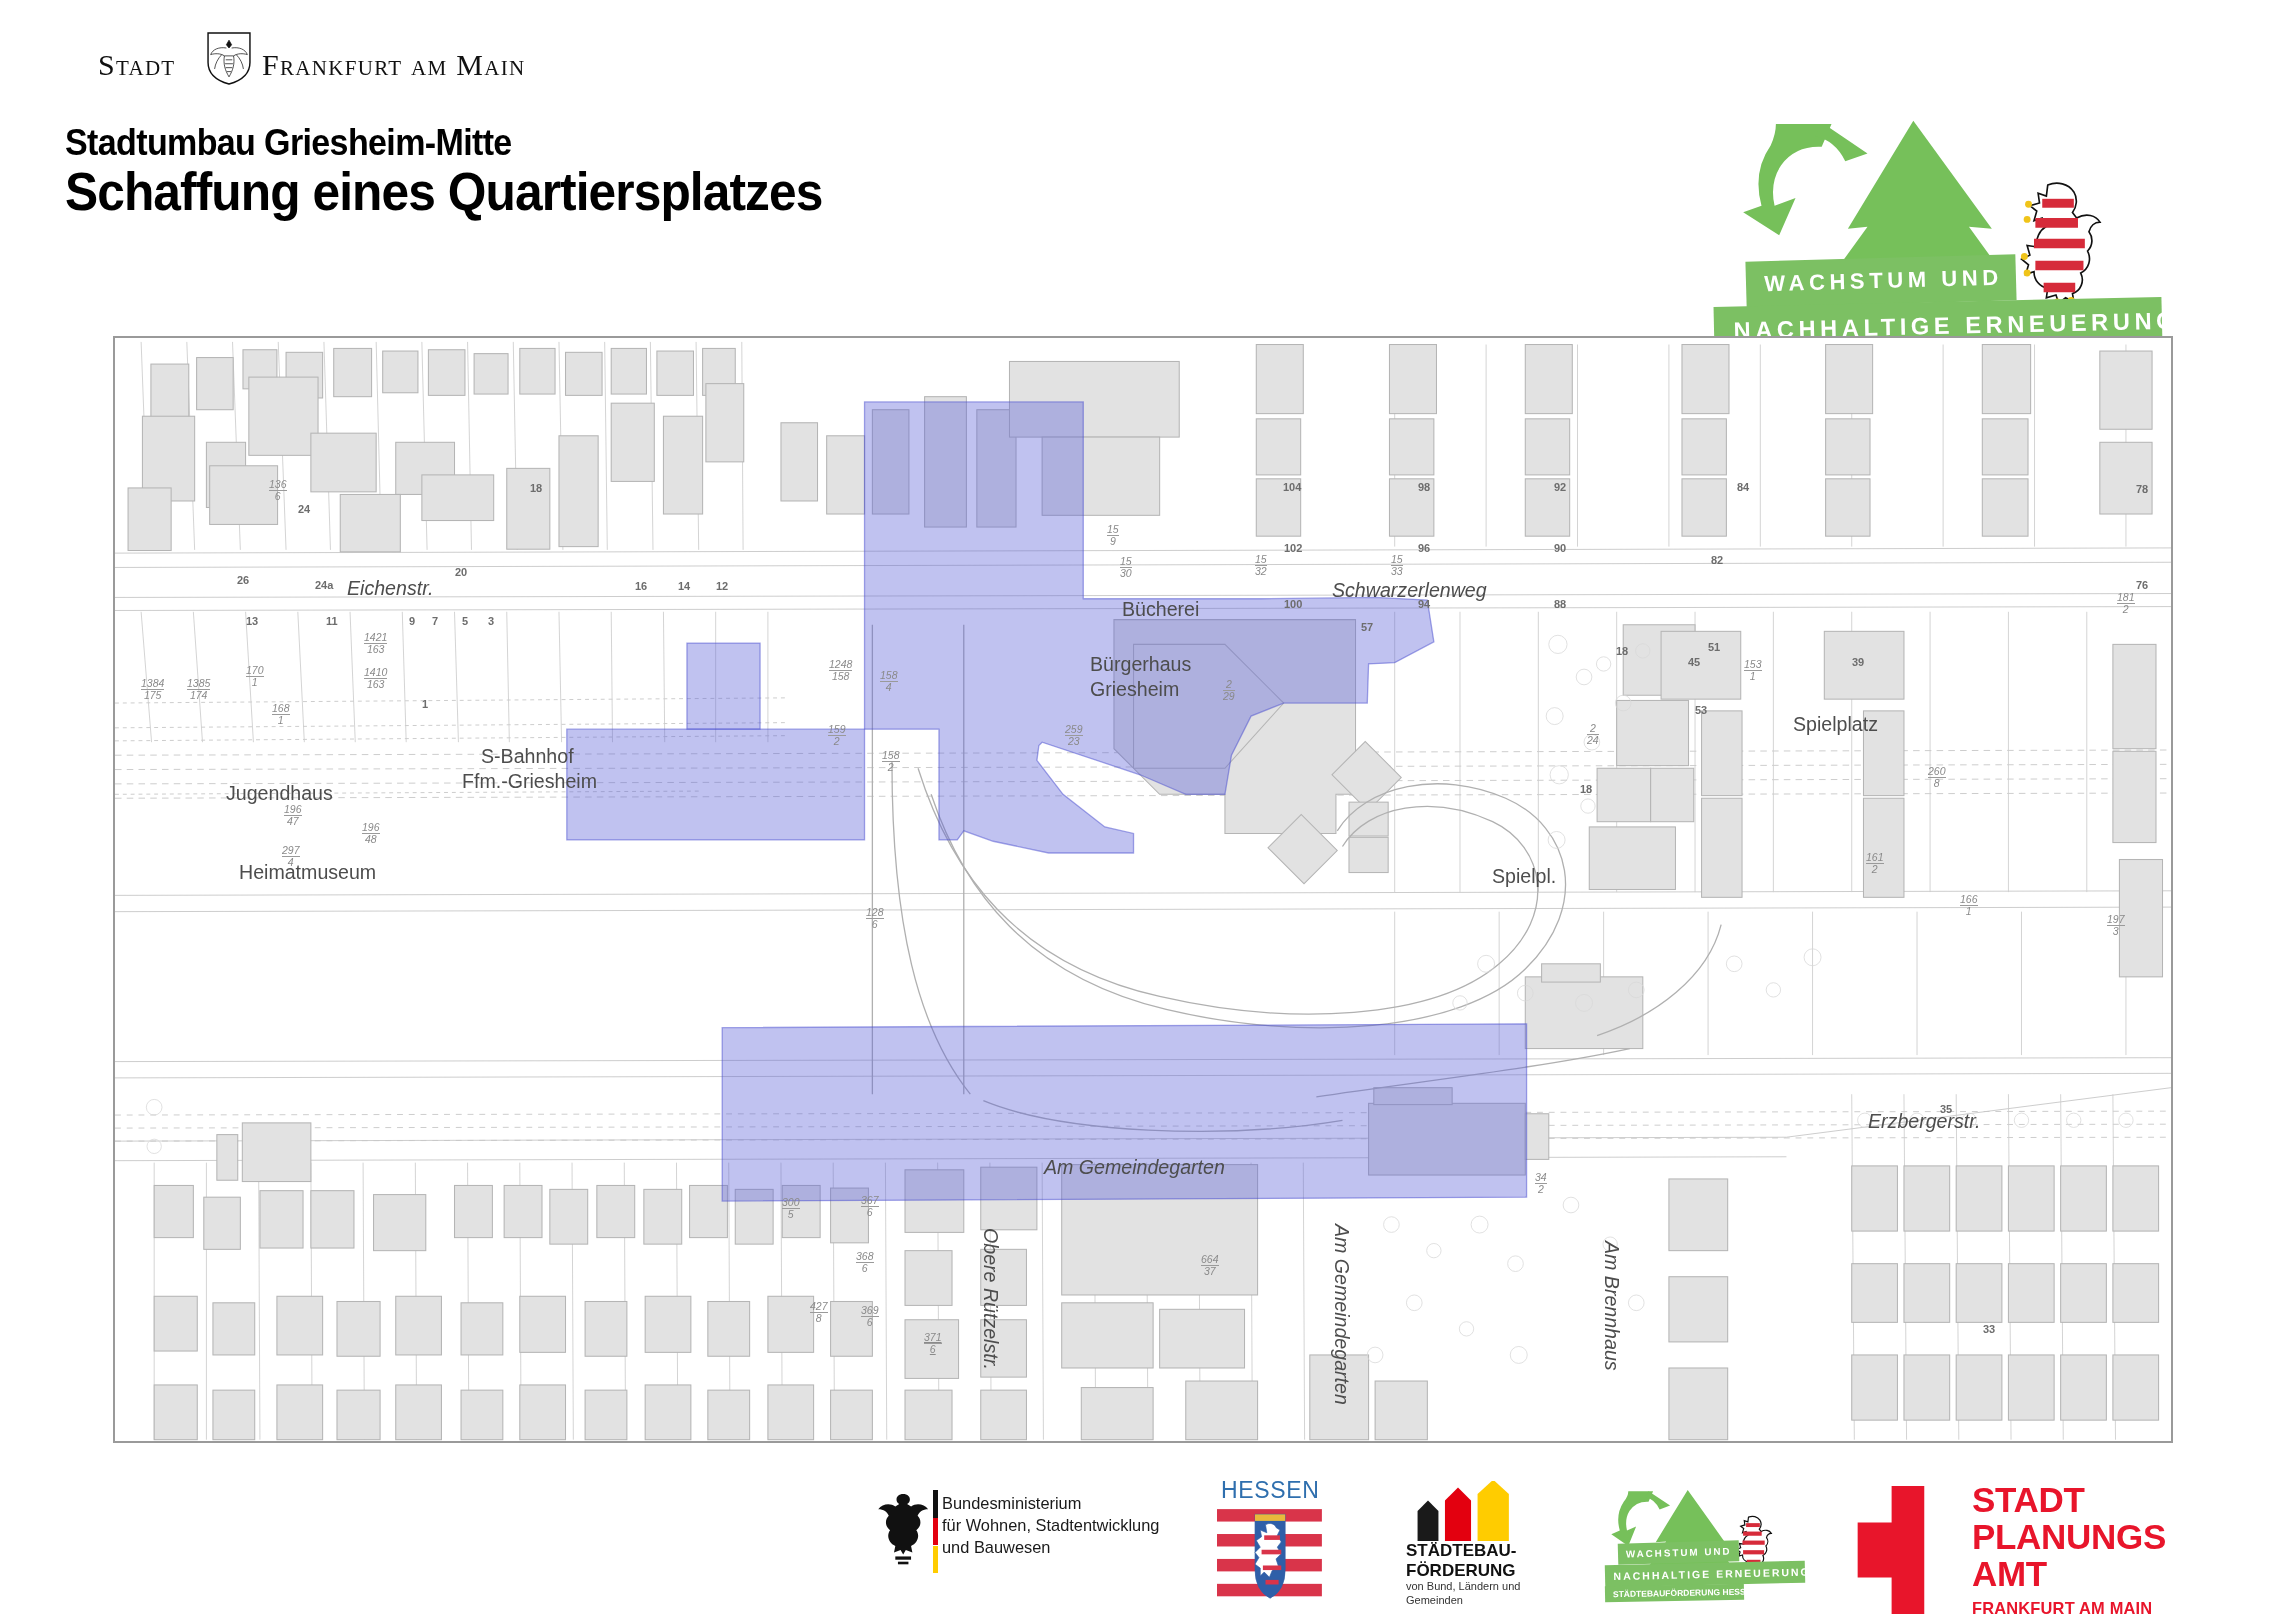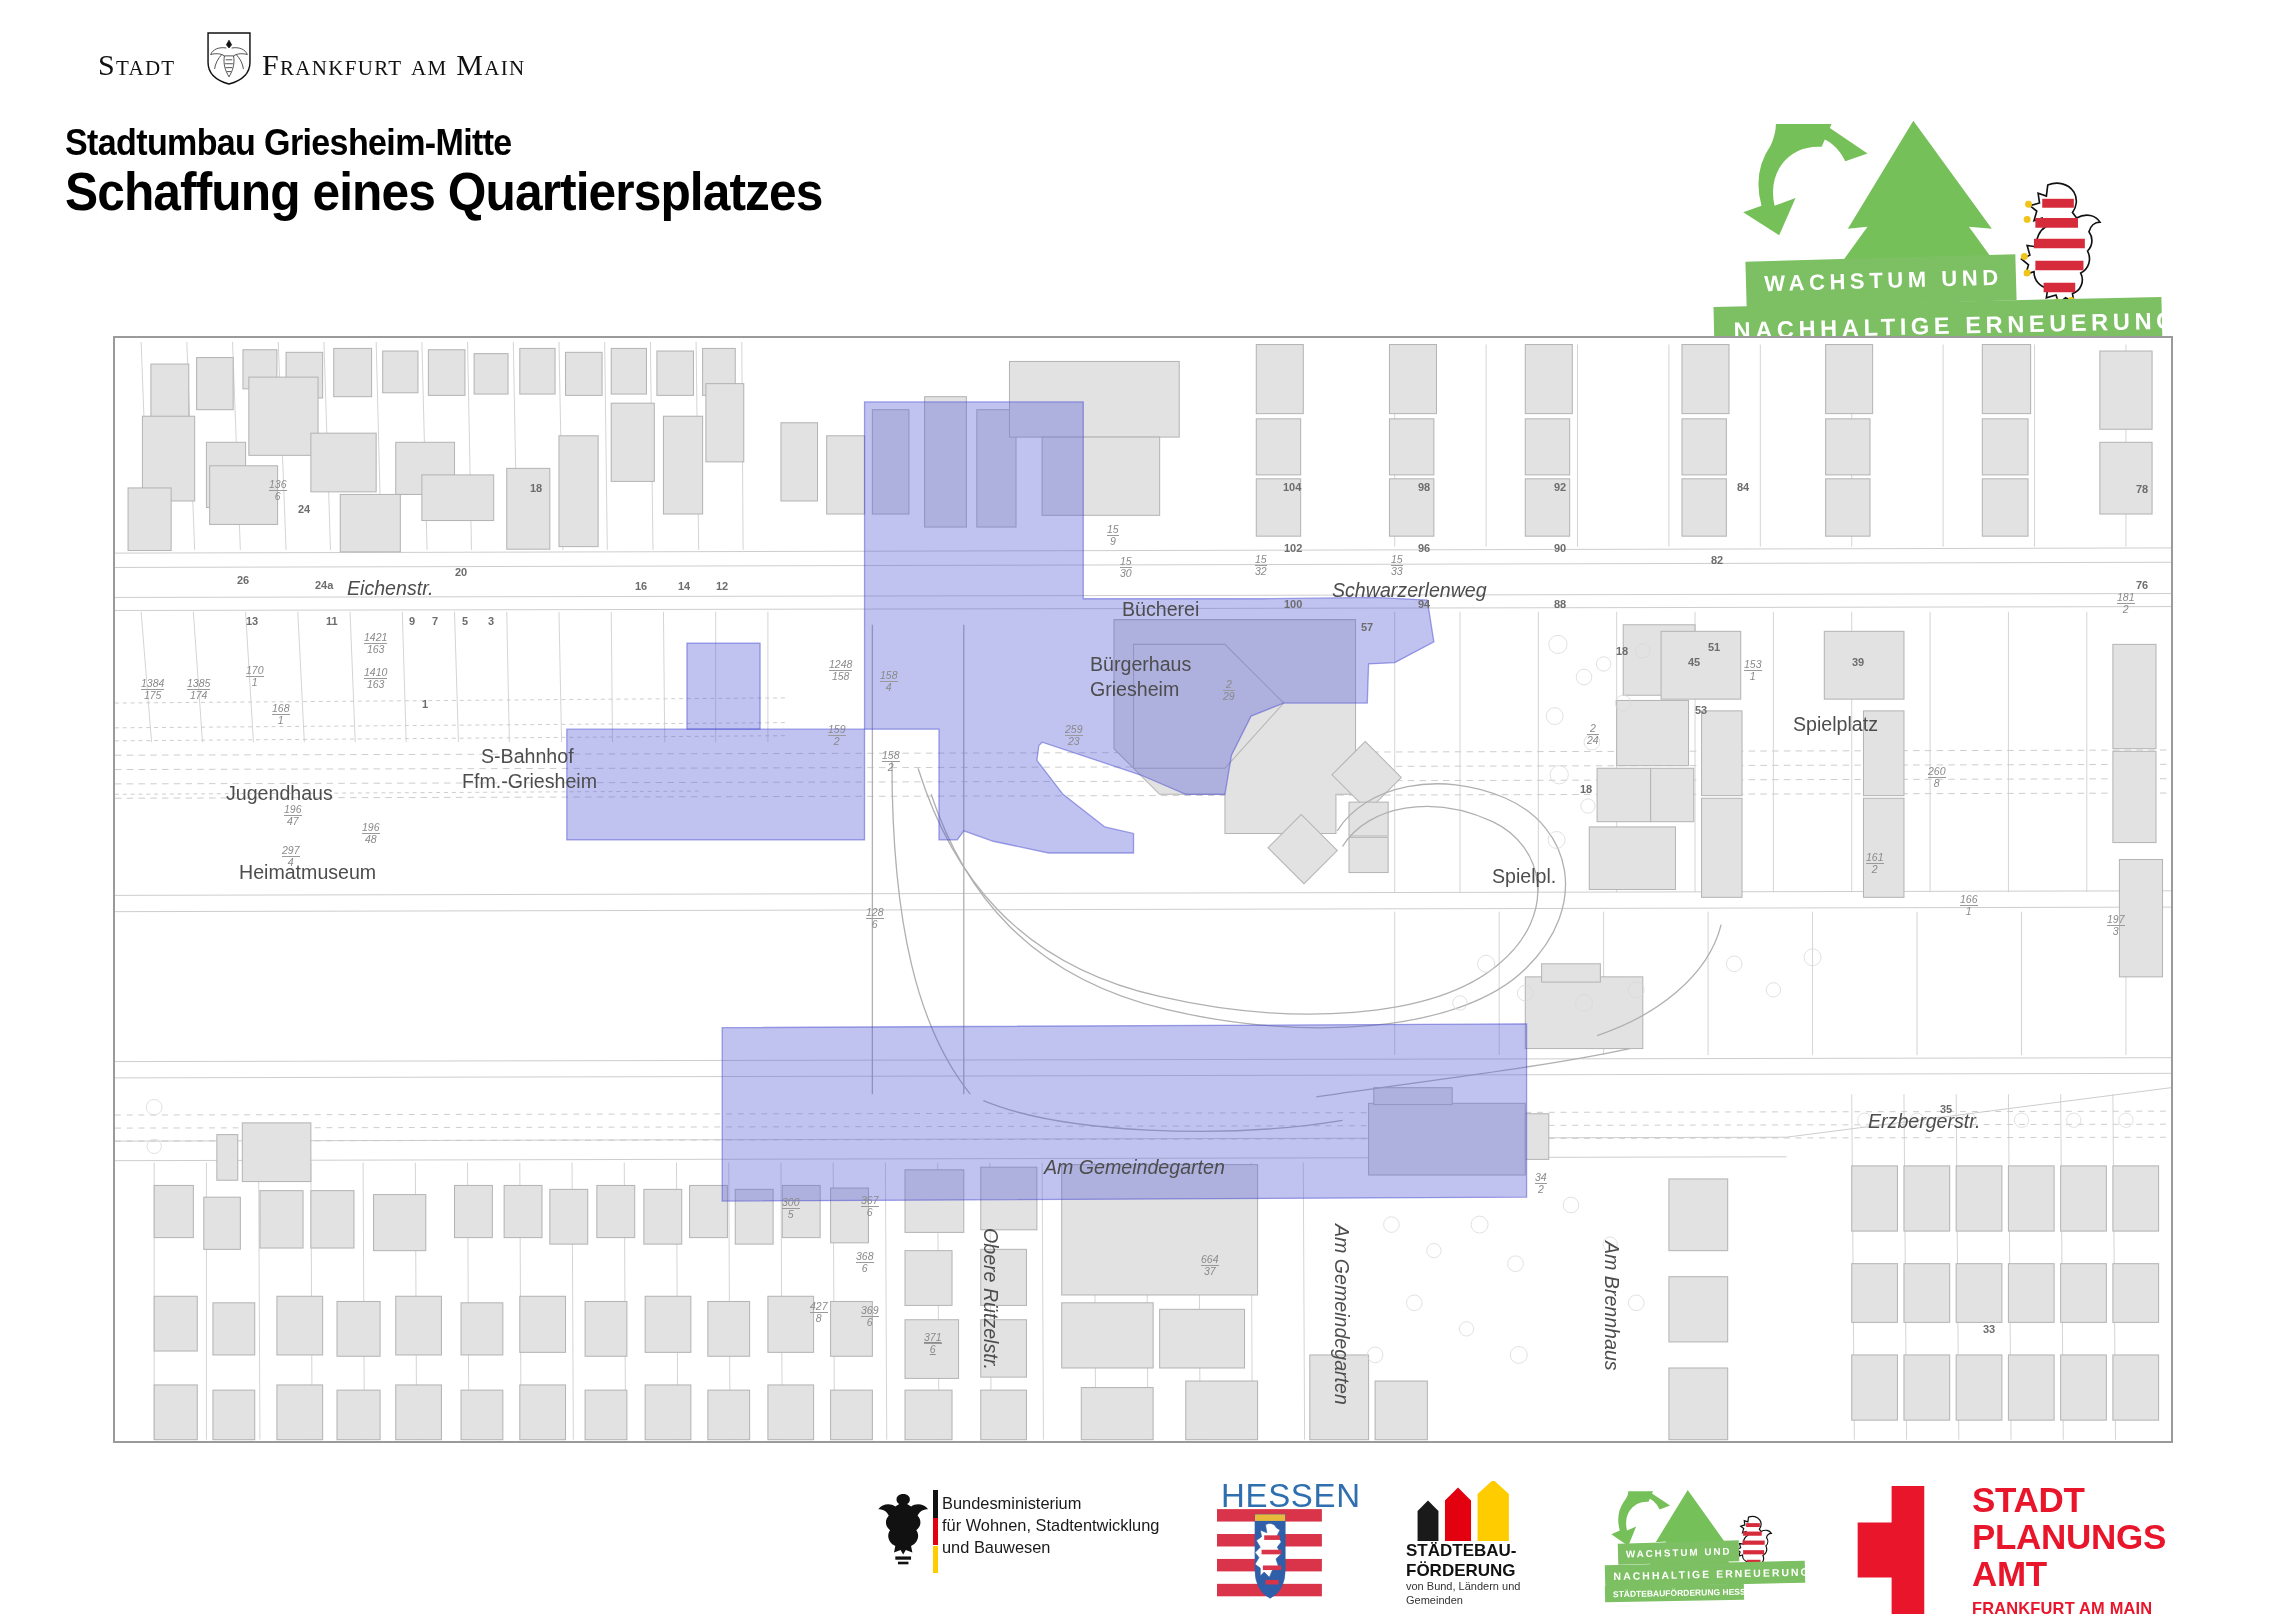--- a/index.html
+++ b/index.html
@@ -42,21 +42,21 @@
   .frac{font-size:10.5px;font-style:italic;color:#8a8a8a;text-align:center;line-height:1.0;}
   .frac b{display:block;border-bottom:0.7px solid #9a9a9a;font-weight:normal;}
   .vert{writing-mode:vertical-rl;}
 
   
   #footer{position:absolute;left:0;top:1472px;width:2295px;height:150px;}
   .f-item{position:absolute;}
   #bmwsb{left:873px;top:15.7px;width:301px;height:92px;}
   #bmwsb .txt{position:absolute;left:69px;top:3.9px;font-size:16.4px;line-height:1.35;color:#1a1a1a;}
   #hessen{left:1217px;top:6.5px;width:118px;height:121px;}
-  #hessen .hd{position:absolute;left:3.9px;top:-1.3px;font-size:33px;color:#2f6fae;letter-spacing:0.7px;font-weight:normal;}
+  #hessen .hd{position:absolute;left:3.9px;top:-1.3px;font-size:23px;color:#2f6fae;letter-spacing:0.7px;font-weight:normal;}
   #staedtebau{left:1406px;top:9.2px;width:150px;height:118px;}
   #staedtebau .st1{position:absolute;left:0;top:60px;font-size:17px;font-weight:bold;color:#111;line-height:1.15;}
   #staedtebau .st2{position:absolute;left:0;top:99px;font-size:11px;color:#333;line-height:1.25;}
   #wn-small{left:1606px;top:14.4px;width:183px;height:111px;}
   .wn-sband{position:absolute;background:#7cc063;color:#fff;font-weight:bold;white-space:nowrap;
       display:flex;align-items:center;}
   #wns1{left:11.8px;top:56px;width:113px;height:21px;transform:rotate(-1.6deg);font-size:9.8px;letter-spacing:2px;padding-left:7.9px;}
   #wns2{left:-1.3px;top:77px;width:191px;height:22px;transform:rotate(-1.3deg);font-size:10.5px;letter-spacing:2px;padding-left:8.5px;}
   #wns3{left:-0.7px;top:99px;width:131px;height:15.7px;transform:rotate(-1.1deg);font-size:8.5px;padding-left:7.9px;}
   #stadtplanung{left:1851px;top:11.8px;width:340px;height:124px;}

